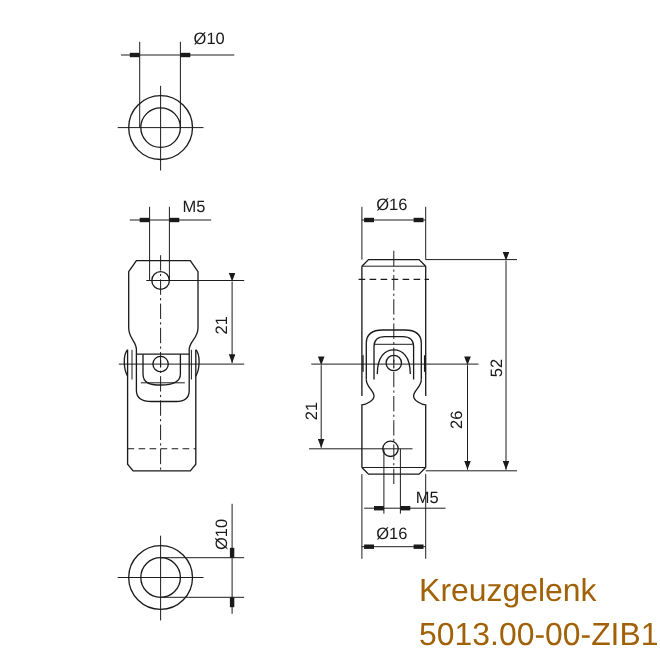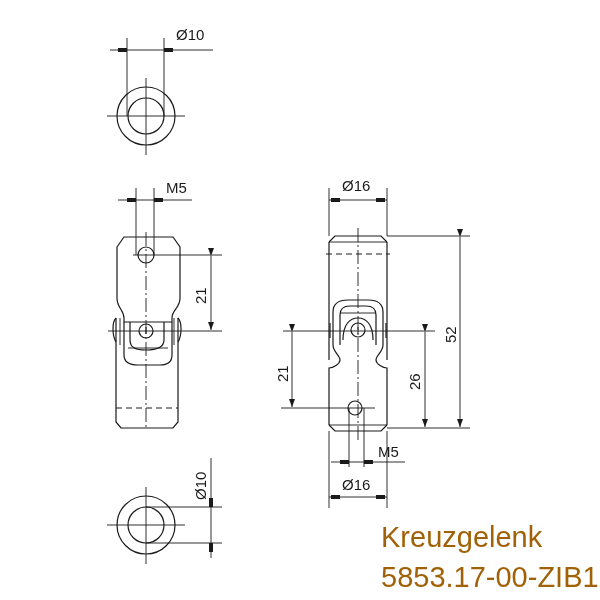--- a/index.html
+++ b/index.html
@@ -149,13 +149,13 @@
     <line x1="329" y1="431" x2="329" y2="508" class="dim"></line>
     <line x1="387" y1="431" x2="387" y2="508" class="dim"></line>
     <line x1="329" y1="497" x2="387" y2="497" class="dim"></line>
     <rect x="331" y="495" width="9" height="4" class="arrow"></rect>
     <rect x="376" y="495" width="9" height="4" class="arrow"></rect>
     <text x="342" y="490" class="dimtxt">Ø16</text>
   </g>
 </svg>
 
 <div class="title" style="top:523px;">Kreuzgelenk</div>
-<div class="title" style="top:563px;">5853.17-00-ZIB1</div>
+<div class="title" style="top:563px;">5013.00-00-ZIB1</div>
 
 </body></html>

